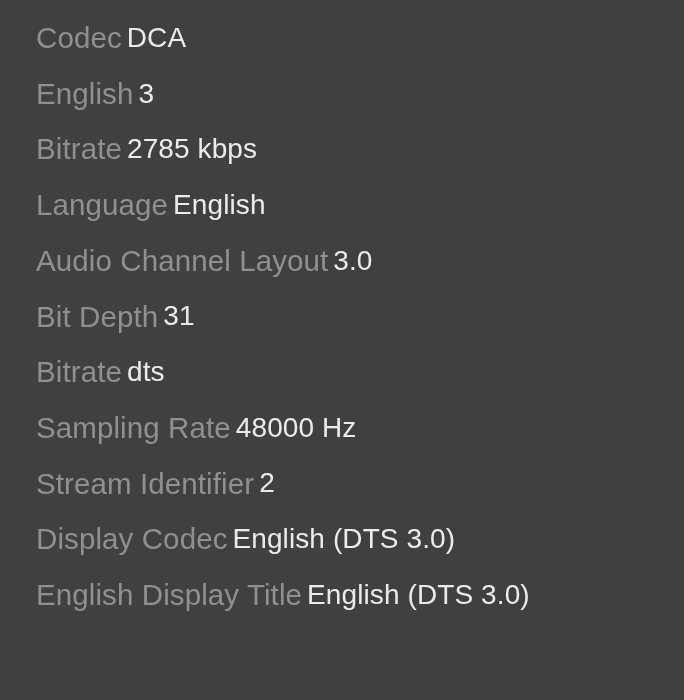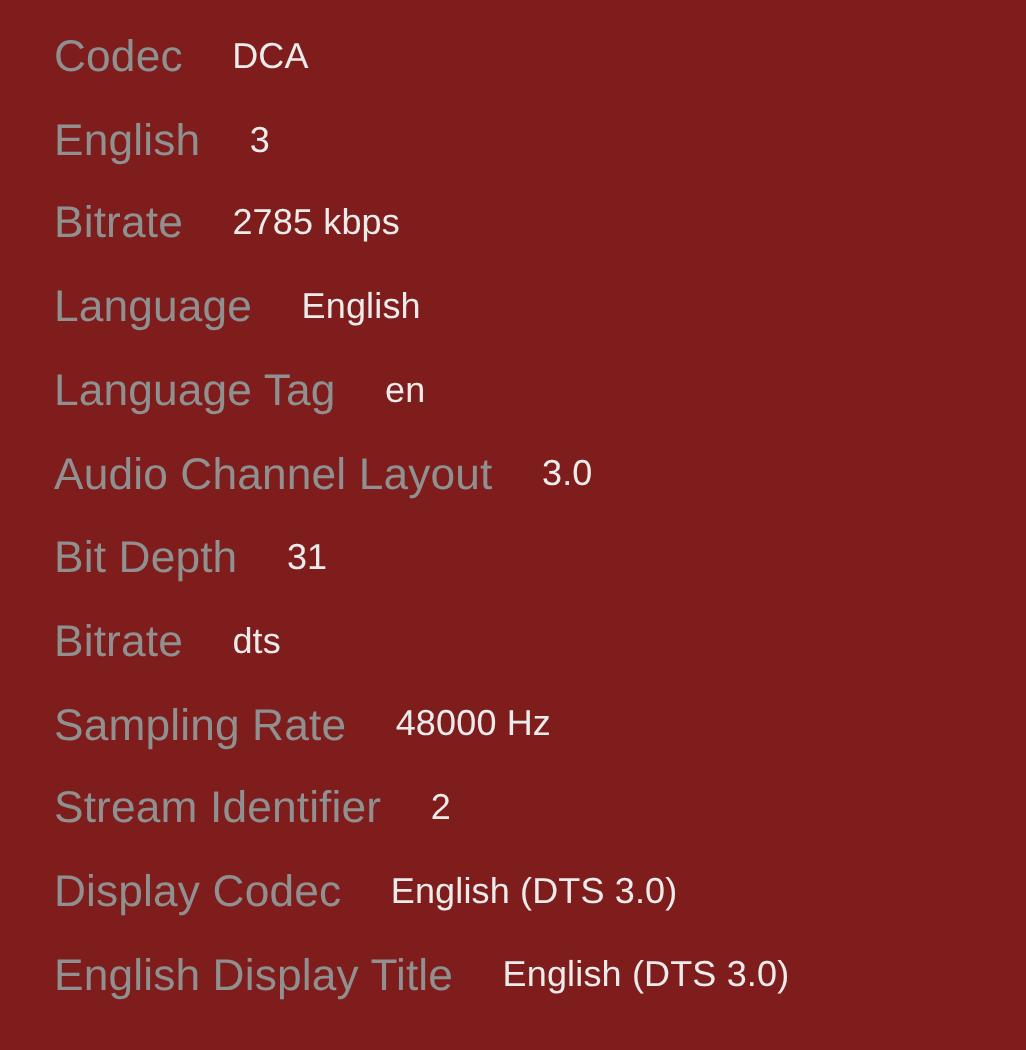--- a/index.html
+++ b/index.html
@@ -10,44 +10,44 @@
   body {
     width: 684px;
     height: 700px;
     overflow: hidden;
     font-family: "Liberation Sans", sans-serif;
     -webkit-font-smoothing: antialiased;
   }
   .media-info-panel {
     width: 684px;
     height: 700px;
-    background: #7f1d1d;
+    background: #404040;
     box-sizing: border-box;
     padding: 10px 0 0 36px;
     display: flex;
     flex-direction: column;
   }
   .property-row {
     height: 55.7px;
     display: flex;
     align-items: center;
     white-space: nowrap;
     line-height: 1;
   }
   .property-label {
     color: #909090;
     font-size: 29.5px;
     font-weight: 400;
     letter-spacing: 0.1px;
   }
   .property-value {
     color: #ebebeb;
-    font-size: 24px;
+    font-size: 28px;
     font-weight: 400;
-    margin-left: 33px;
+    margin-left: 5px;
     letter-spacing: 0.1px;
   }
 </style>
 </head>
 <body>
 
 <div class="media-info-panel">
 
   <div class="property-row">
     <span class="property-label">Codec</span>
@@ -62,24 +62,20 @@
   <div class="property-row">
     <span class="property-label">Bitrate</span>
     <span class="property-value">2785 kbps</span>
   </div>
 
   <div class="property-row">
     <span class="property-label">Language</span>
     <span class="property-value">English</span>
   </div>
 
-  <div class="property-row">
-    <span class="property-label">Language Tag</span>
-    <span class="property-value">en</span>
-  </div>
 
   <div class="property-row">
     <span class="property-label">Audio Channel Layout</span>
     <span class="property-value">3.0</span>
   </div>
 
   <div class="property-row">
     <span class="property-label">Bit Depth</span>
     <span class="property-value">31</span>
   </div>

